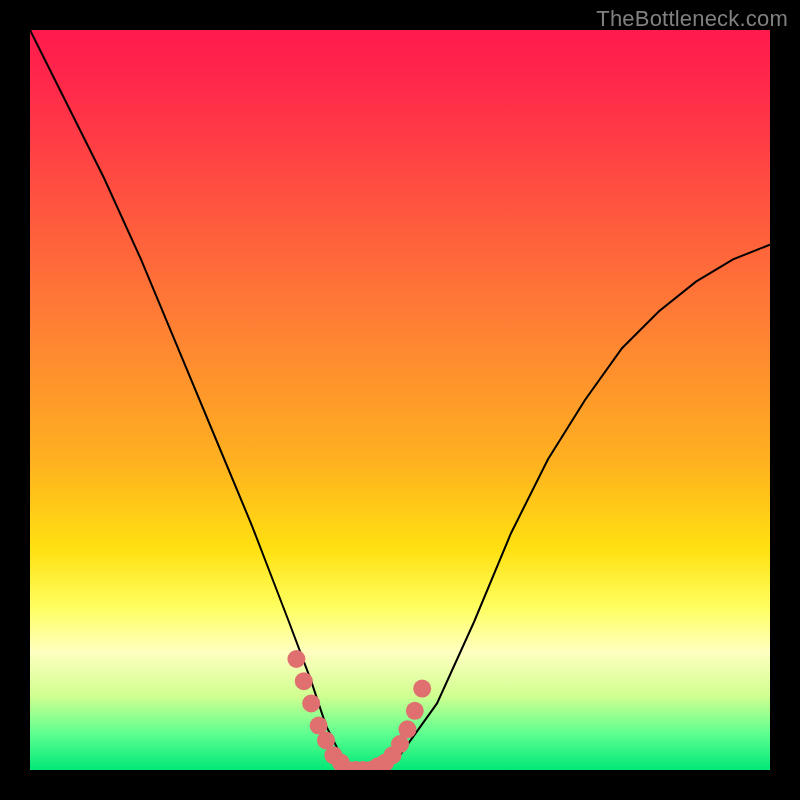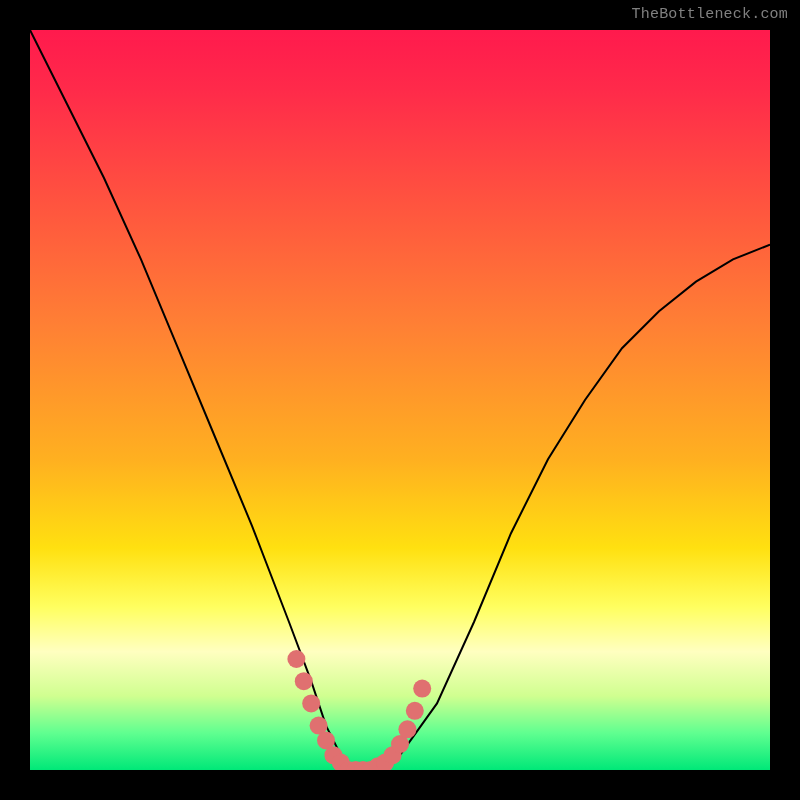--- a/index.html
+++ b/index.html
@@ -28,24 +28,23 @@
       #ffffc0 84%,
       #d0ff90 90%,
       #60ff90 95%,
       #00e878 100%);
   }
   .watermark {
     position: absolute;
     top: 6px;
     right: 12px;
     color: #808080;
-    font-size: 15px;
+    font-size: 22px;
     letter-spacing: 0.2px;
     font-weight: 500;
-    font-family: Liberation Mono, monospace;
   }
   svg.curve {
     position: absolute;
     left: 0; top: 0;
     width: 740px;
     height: 740px;
   }
   .curve path.line {
     fill: none;
     stroke: #000;

